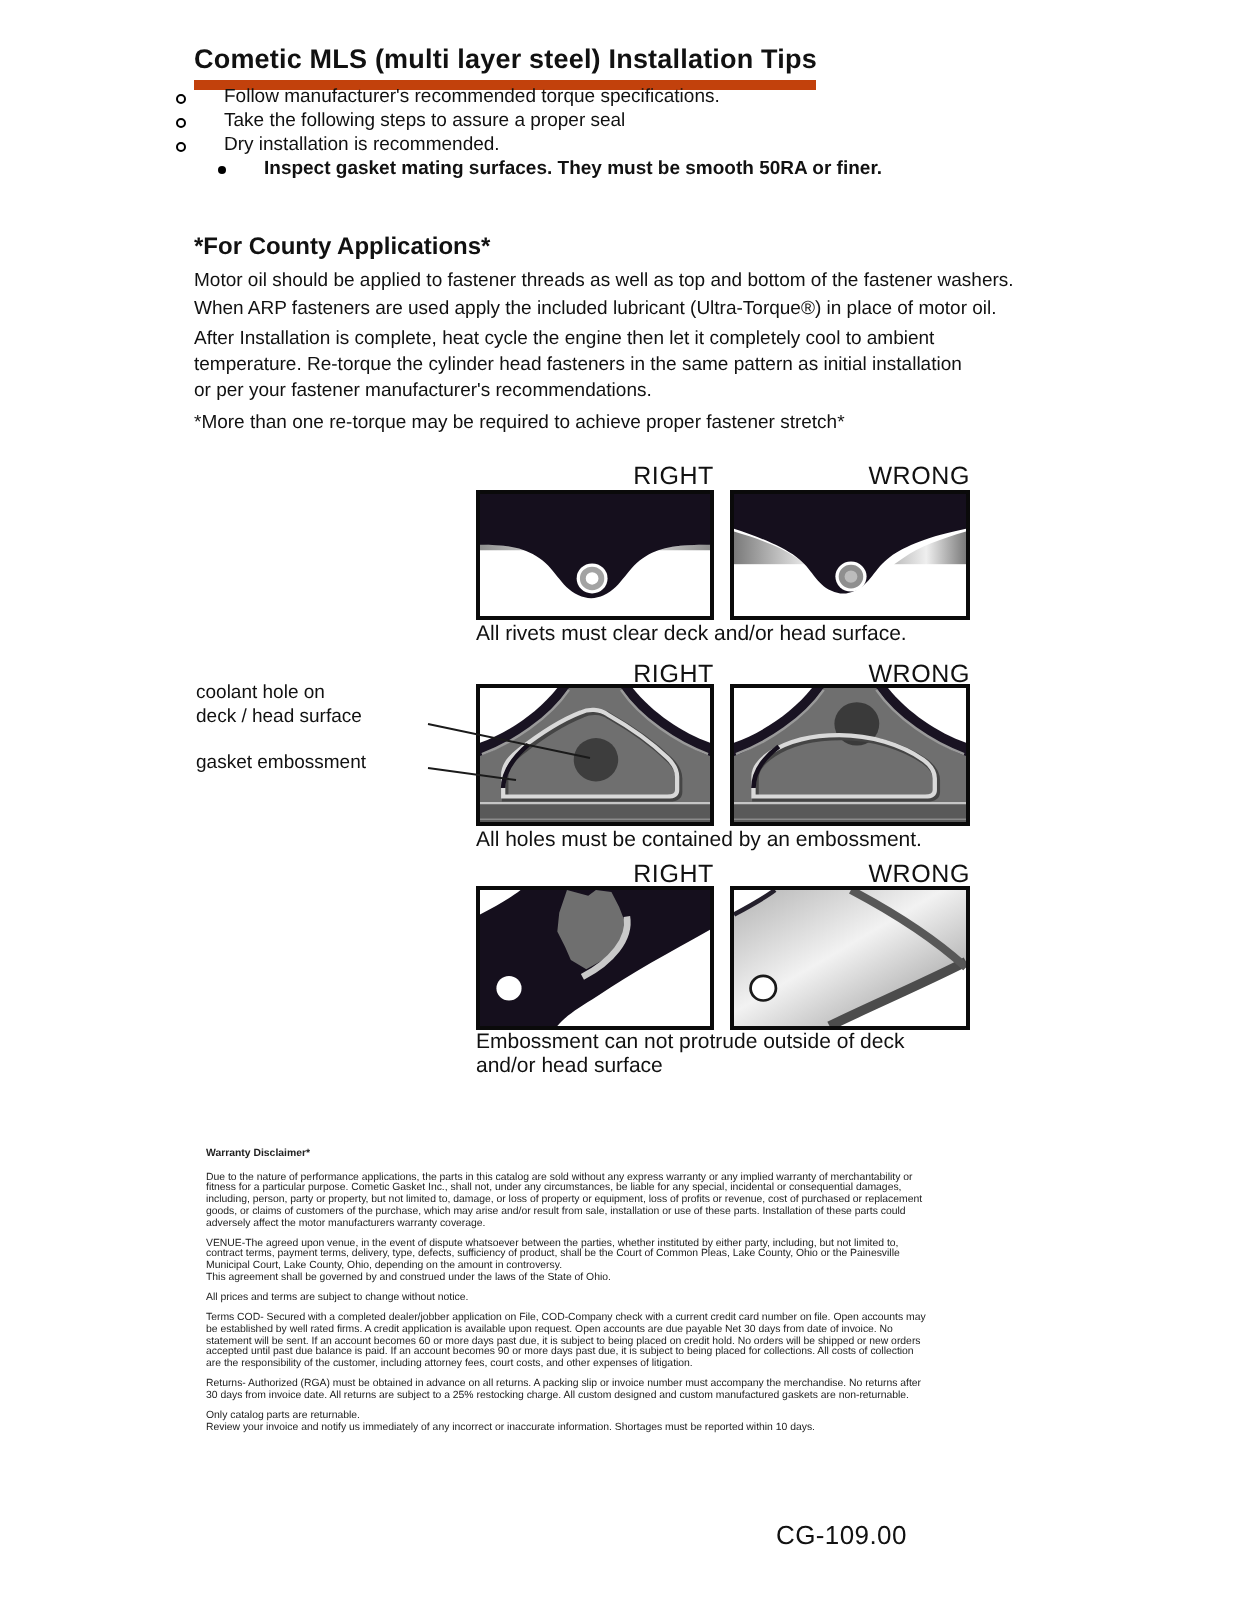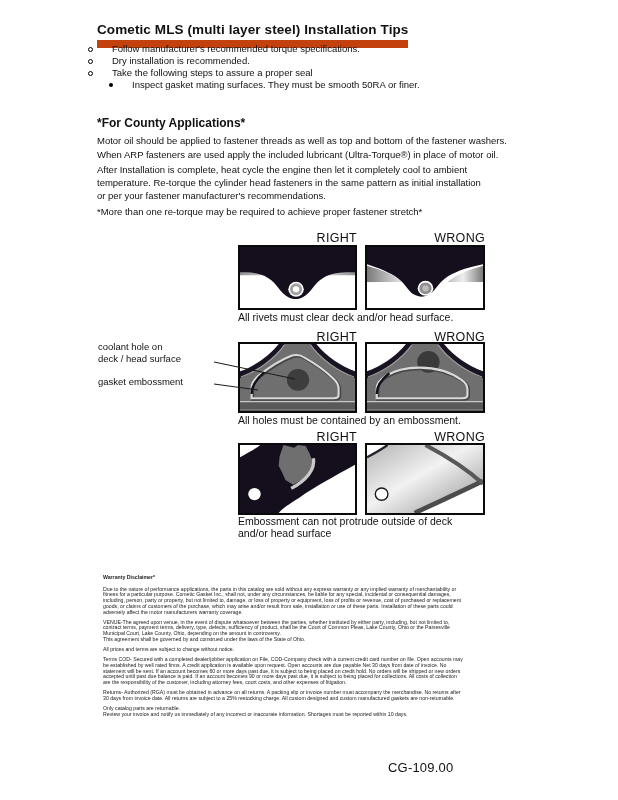--- a/index.html
+++ b/index.html
@@ -1,25 +1,25 @@
 <!DOCTYPE html>
 <html><head>
 <meta charset="utf-8">
 <style>
   html,body{margin:0;padding:0;}
   body{width:618px;height:800px;background:#e9e9e9;font-family:"Liberation Sans",sans-serif;}
   .page{position:relative;width:618px;height:800px;background:#ffffff;overflow:hidden;color:#111;}
   .abs{position:absolute;}
   .pre{white-space:pre-line;}
   
-  .title{left:97px;top:22px;font-size:13.5px;font-weight:bold;border-bottom:8px solid #c2410c;padding-bottom:3px;letter-spacing:.1px;}
+  .title{left:97px;top:22px;font-size:13.5px;font-weight:bold;border-bottom:5px solid #c2410c;padding-bottom:3px;letter-spacing:.1px;}
   
   .bullets{left:88px;top:43px;width:460px;}
   .bullets .li{display:flex;gap:19px;font-size:9.5px;line-height:12px;}
-  .bullets .li.sub{padding-left:21px;}
+  .bullets .li.sub{padding-left:21px;font-weight:bold;}
   .dot-open{flex:0 0 auto;width:3px;height:3px;border:1px solid #000;border-radius:50%;margin-top:3.5px;}
   .dot-fill{flex:0 0 auto;width:4px;height:4px;background:#000;border-radius:50%;margin-top:3.5px;}
   
   .diesel-h{left:97px;top:116px;font-size:12px;font-weight:bold;}
   .para{left:97px;width:460px;font-size:9.5px;line-height:13.5px;}
   .p1{top:134px;}
   .p2{top:163px;line-height:13px;}
   .note{top:205px;}
   
   .dlabel{font-size:12.5px;letter-spacing:.3px;text-align:right;width:119px;}
@@ -40,25 +40,25 @@
 
   <div class="abs title">Cometic MLS (multi layer steel) Installation Tips</div>
 
   <div class="abs bullets">
     <div class="li">
         <span class="dot-open"></span>
         <span>Follow manufacturer's recommended torque specifications.</span>
       </div>
     <div class="li">
         <span class="dot-open"></span>
-        <span>Dry installation is recommended.</span>
+        <span>Take the following steps to assure a proper seal</span>
       </div>
     <div class="li">
         <span class="dot-open"></span>
-        <span>Take the following steps to assure a proper seal</span>
+        <span>Dry installation is recommended.</span>
       </div>
     <div class="li sub">
         <span class="dot-fill"></span>
         <span>Inspect gasket mating surfaces.  They must be smooth 50RA or finer.</span>
       </div>
   </div>
 
   <div class="abs diesel-h">*For County Applications*</div>
   <div class="abs para p1 pre">Motor oil should be applied to fastener threads as well as top and bottom of the fastener washers.
 When ARP fasteners are used apply the included lubricant (Ultra-Torque®) in place of motor oil.</div>

